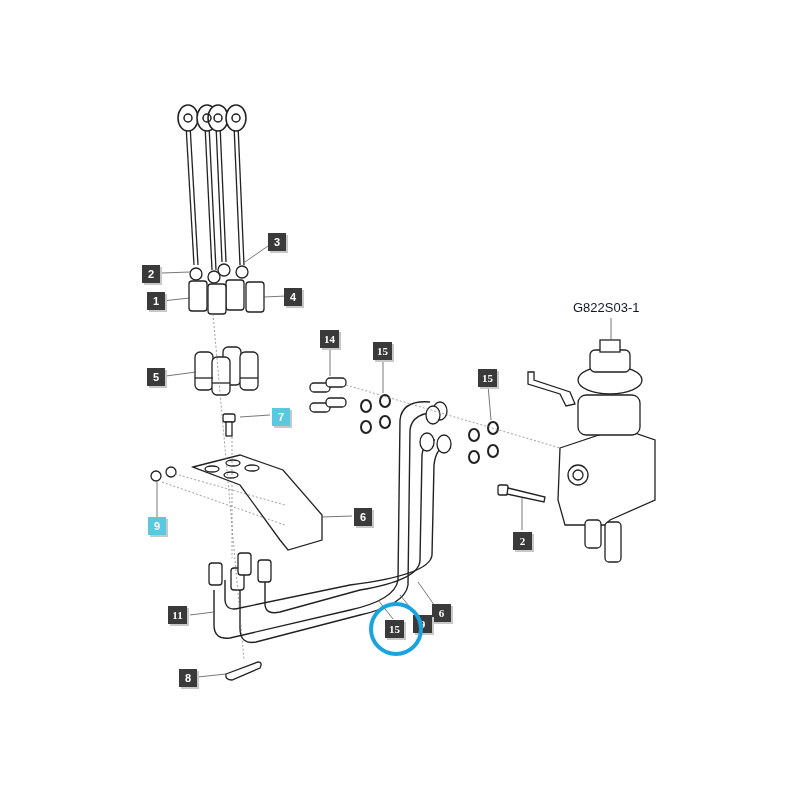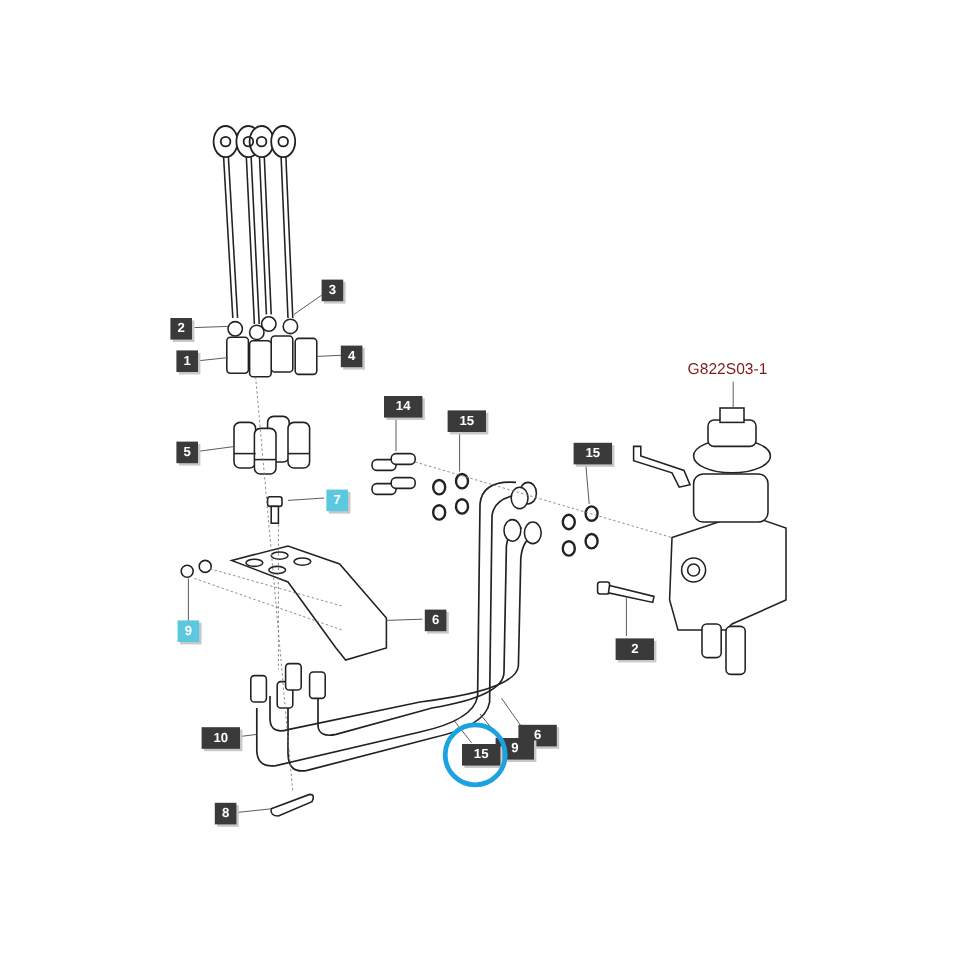--- a/index.html
+++ b/index.html
@@ -6,24 +6,24 @@
     #canvas { position: relative; width: 800px; height: 800px; background: #ffffff; overflow: hidden; }
     svg.art { position: absolute; left: 0; top: 0; width: 800px; height: 800px; }
     .callout {
       position: absolute; width: 18px; height: 18px;
       background: #3a3a3a; color: #ffffff;
       font-family: "Liberation Sans", sans-serif; font-size: 11px; font-weight: bold;
       line-height: 18px; text-align: center;
       box-shadow: 2px 2px 0 #c8c8c8;
       cursor: pointer;
     }
-    .callout.wide { width: 32px; }
+    .callout.wide { width: 19px; font-family: Liberation Serif, serif; }
     .callout.hl { background: #5bc8df; }
     .ref-label {
-      position: absolute; font-family: "Liberation Sans", sans-serif; font-size: 13px; color: #7f1d1d;
+      position: absolute; font-family: "Liberation Sans", sans-serif; font-size: 13px; color: #0f172a;
     }
     .ring {
       position: absolute; border: 4px solid #1aa3e0; border-radius: 50%;
       box-sizing: border-box;
     }
   </style>
 </head>
 <body>
 
 <div id="canvas">
@@ -173,21 +173,21 @@
 
   <div class="callout" style="left:147px;top:292px">1</div>
   <div class="callout" style="left:142px;top:265px">2</div>
   <div class="callout" style="left:268px;top:233px">3</div>
   <div class="callout" style="left:284px;top:288px">4</div>
   <div class="callout" style="left:147px;top:368px">5</div>
   <div class="callout" style="left:354px;top:508px">6</div>
   <div class="callout hl" style="left:272px;top:408px">7</div>
   <div class="callout" style="left:179px;top:669px">8</div>
   <div class="callout hl" style="left:148px;top:517px">9</div>
-  <div class="callout wide" style="left:168px;top:606px">10</div>
+  <div class="callout wide" style="left:168px;top:606px">11</div>
   <div class="callout wide" style="left:432px;top:604px">6</div>
   <div class="callout wide" style="left:413px;top:615px">9</div>
   <div class="callout wide" style="left:385px;top:620px">15</div>
   <div class="callout wide" style="left:320px;top:330px">14</div>
   <div class="callout wide" style="left:373px;top:342px">15</div>
   <div class="callout wide" style="left:478px;top:369px">15</div>
   <div class="callout wide" style="left:513px;top:532px">2</div>
 
   <div class="ring" style="left:369px;top:602px;width:54px;height:54px"></div>
 

